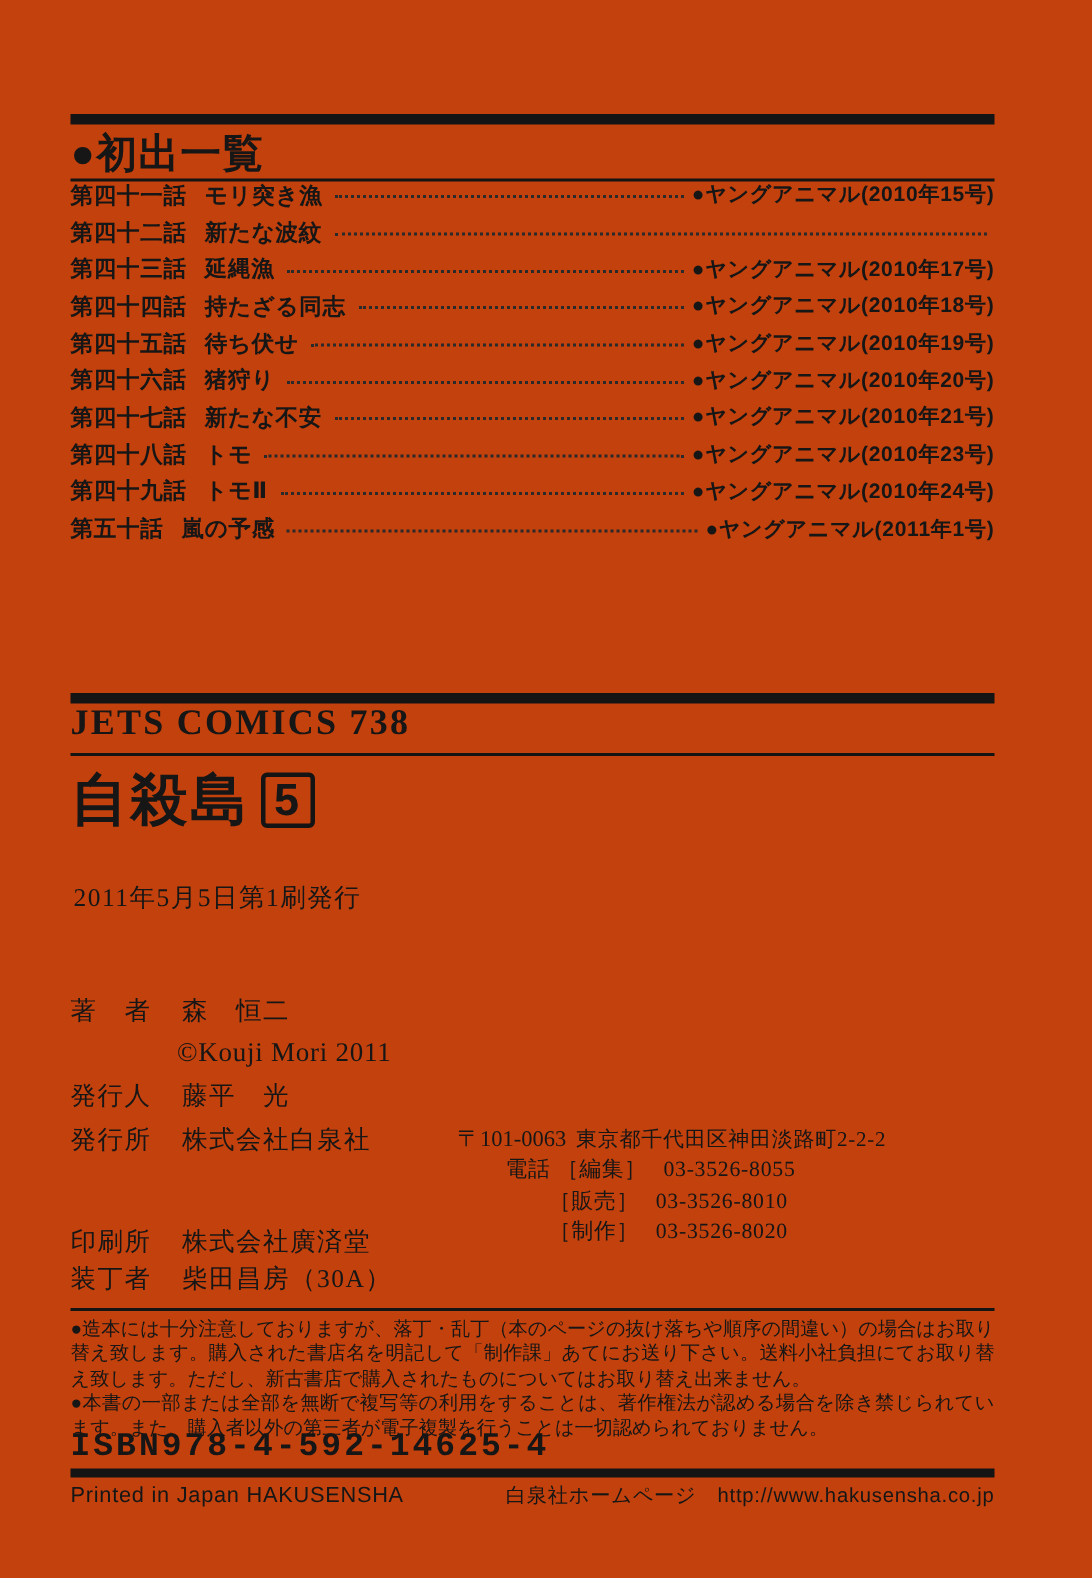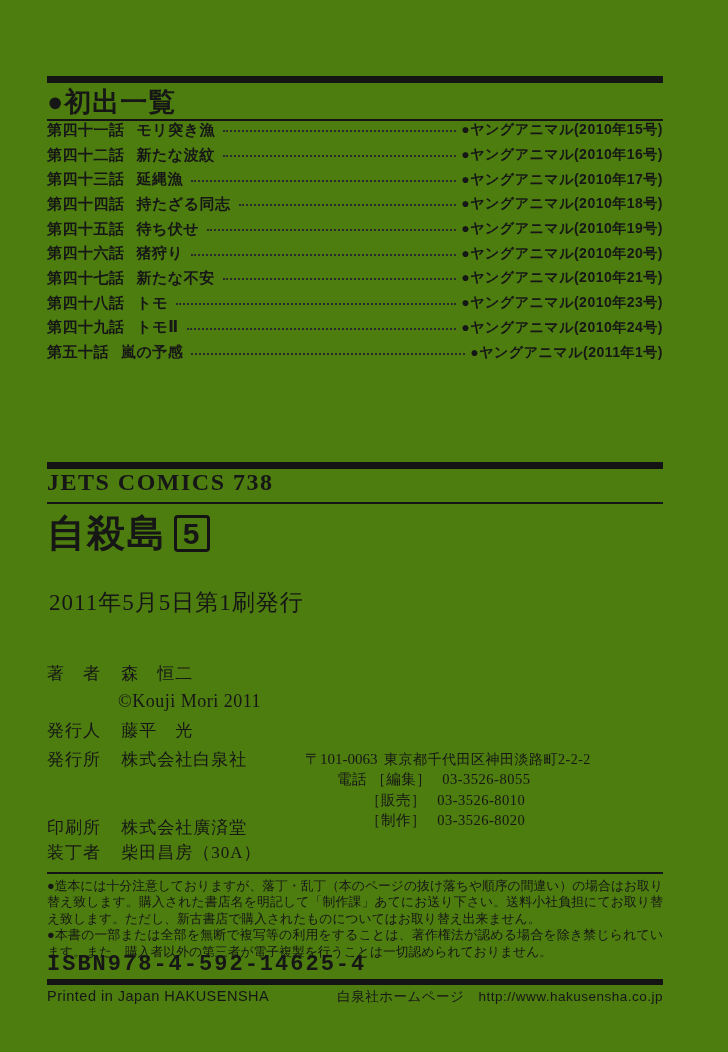--- a/index.html
+++ b/index.html
@@ -1,19 +1,19 @@
 <!DOCTYPE html>
 <html lang="ja"><head>
 <meta charset="utf-8">
 <style>
   html,body{margin:0;padding:0;background:#e8e8e8;}
   .page{
     position:relative;
     width:728px;height:1052px;
-    background:#4d7c0f;
+    background:#c2410c;
     color:#161616;
     font-family:"Liberation Serif","DejaVu Serif",serif;
     overflow:hidden;
     margin:0 auto;
   }
   .rule{position:absolute;left:47px;width:616px;background:#141414;}
   .rule.thick{height:7px;}
   .rule.thin{height:2px;}
   .gothic{font-family:"Liberation Sans","DejaVu Sans",sans-serif;}
 
@@ -47,21 +47,21 @@
     position:absolute;top:508px;left:47px;
     font-size:38px;font-weight:900;letter-spacing:2px;
     display:flex;align-items:center;
   }
   .vol-box{
     display:inline-flex;align-items:center;justify-content:center;
     border:3.5px solid #141414;border-radius:4px;
     width:30px;height:31px;margin-left:7px;
     font-size:30px;font-weight:900;line-height:1;
   }
-  .print-date{position:absolute;top:587px;left:49px;font-size:23px;letter-spacing:1px;}
+  .print-date{position:absolute;top:587px;left:49px;font-size:17px;letter-spacing:1px;}
 
   
   .col-row{position:absolute;left:47px;font-size:17px;white-space:nowrap;}
   .col-row .label{display:inline-block;width:70px;letter-spacing:1px;}
   .col-row .value{letter-spacing:1px;}
   .copyright{position:absolute;left:118px;font-size:18px;letter-spacing:.5px;}
   .postal{position:absolute;left:258px;top:2px;font-size:15px;}
   .address{position:absolute;left:337px;top:3px;font-size:14px;letter-spacing:.5px;}
   .phone-line{position:absolute;font-size:14.5px;white-space:nowrap;letter-spacing:.5px;text-align:right;}
   .phone-line .num{margin-left:7px;}
@@ -100,21 +100,20 @@
       <span class="fp-chapter">第四十一話</span>
       <span class="fp-title">モリ突き漁</span>
       <span class="fp-leader"></span>
       <span class="fp-source">●ヤングアニマル(2010年15号)</span>
     </div>
 
     <div class="fp-row">
       <span class="fp-chapter">第四十二話</span>
       <span class="fp-title">新たな波紋</span>
       <span class="fp-leader"></span>
-      <span class="fp-source">●ヤングアニマル(2010年16号)</span>
     </div>
 
     <div class="fp-row">
       <span class="fp-chapter">第四十三話</span>
       <span class="fp-title">延縄漁</span>
       <span class="fp-leader"></span>
       <span class="fp-source">●ヤングアニマル(2010年17号)</span>
     </div>
 
     <div class="fp-row">

